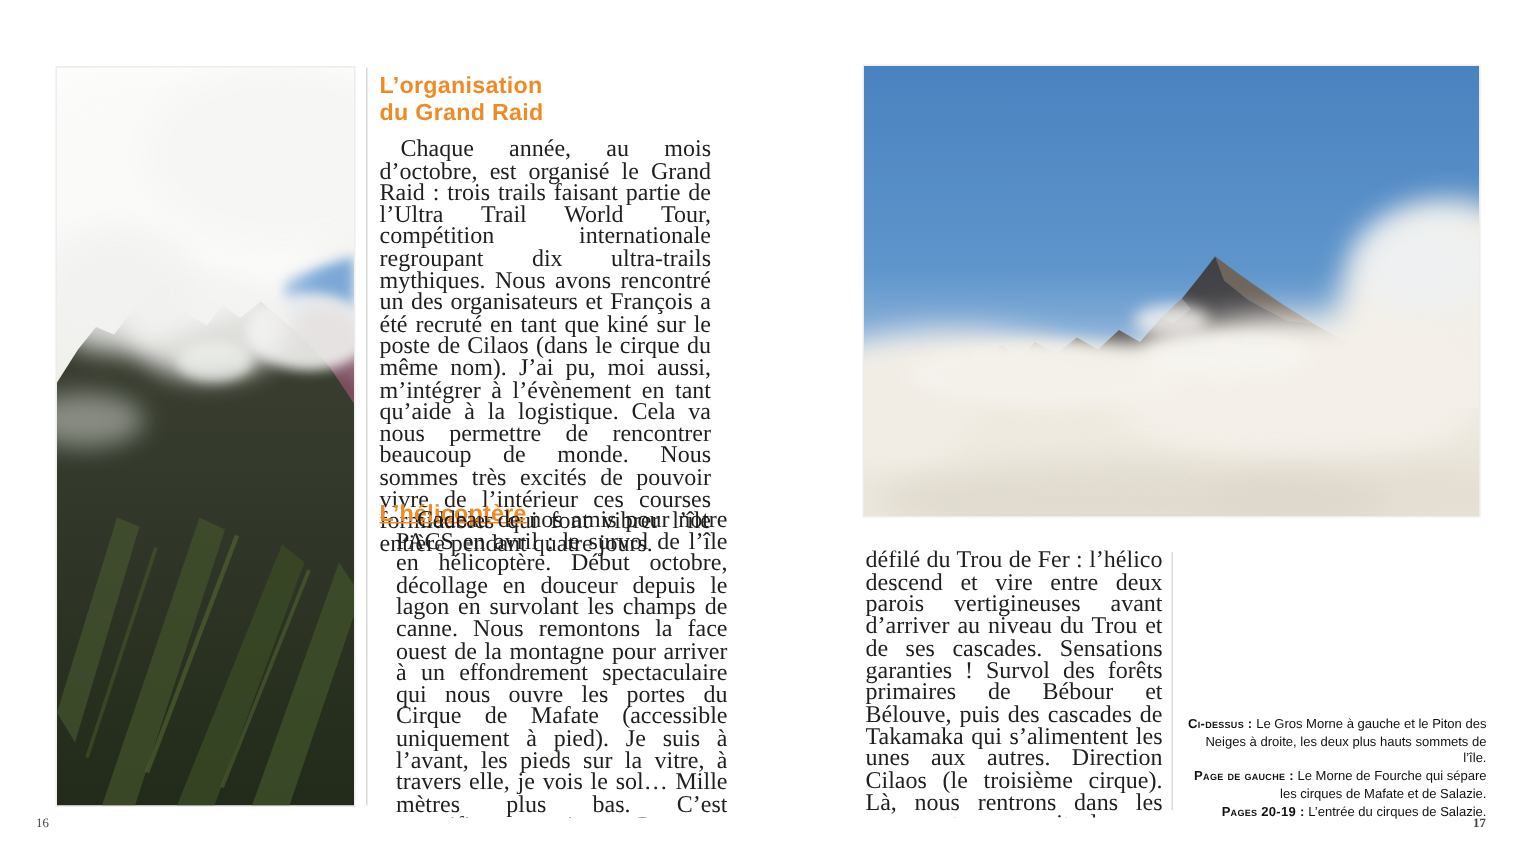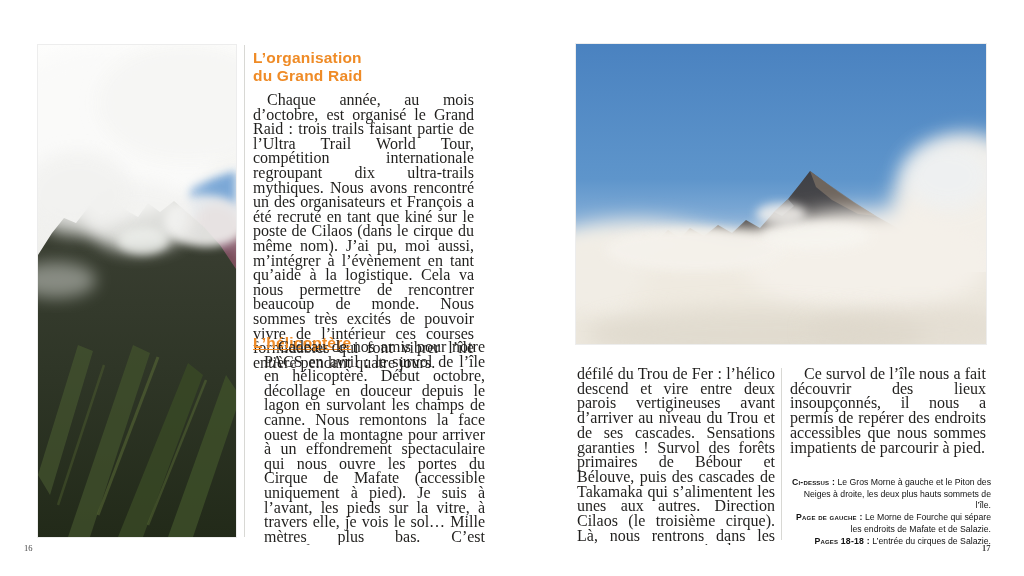--- a/index.html
+++ b/index.html
@@ -150,33 +150,32 @@
     </svg>
   </div>
 
   <div id="rcol-1" class="body-text">
     <span>défilé du Trou de Fer : l’hélico descend et vire entre deux parois vertigineuses avant d’arriver au niveau du Trou et de ses cascades. Sensations garanties ! Survol des forêts primaires de Bébour et Bélouve, puis des cascades de Takamaka qui s’alimentent les unes aux autres. Direction Cilaos (le troisième cirque). Là, nous rentrons dans les nuages et on ne voit plus que le haut du Piton des Neiges. Nous pénétrons ensuite dans son cratère effondré, puis repassons dans le Cirque de Mafate au-dessus d’une crête aussi fine que du papier pour rejoindre la côte ouest au niveau du Piton Maïdo.</span>
   </div>
 
   <div id="col-rule" class="vrule"></div>
 
   <div id="rcol-2" class="body-text">
-    <p class="para-b">Ce survol de l’île nous a fait découvrir des lieux insoupçonnés, il nous a permis de repérer des endroits accessibles que nous sommes impatients de parcourir à pied.</p>
   </div>
 
   <div id="captions">
     <div class="caption-line">
       <span class="cap-label">Ci-dessus :</span>
       <span>Le Gros Morne à gauche et le Piton des Neiges à droite, les deux plus hauts sommets de l’île.</span>
     </div>
     <div class="caption-line">
       <span class="cap-label">Page de gauche :</span>
-      <span>Le Morne de Fourche qui sépare les endroits de Mafate et de Salazie.</span>
+      <span>Le Morne de Fourche qui sépare les cirques de Mafate et de Salazie.</span>
     </div>
     <div class="caption-line">
-      <span class="cap-label">Pages 18-18 :</span>
+      <span class="cap-label">Pages 20-19 :</span>
       <span>L’entrée du cirques de Salazie.</span>
     </div>
   </div>
 
   <div id="pagenum-17" class="pagenum">17</div>
 
 </div>
 
 </body></html>

